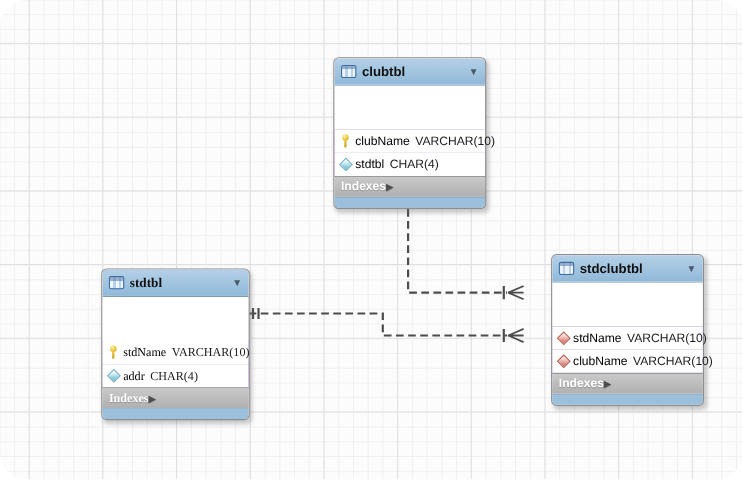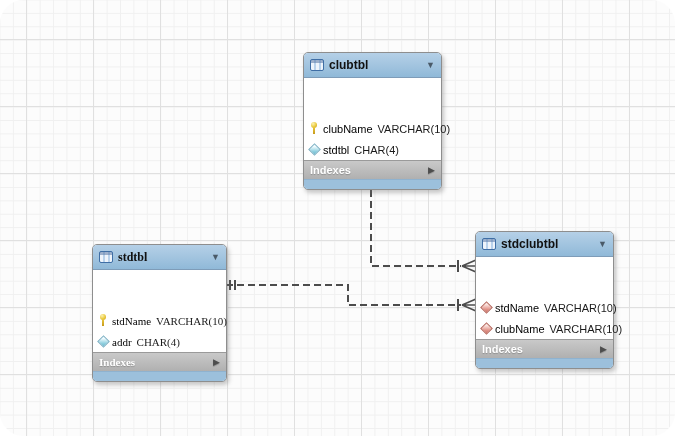--- a/index.html
+++ b/index.html
@@ -42,21 +42,21 @@
     border-radius:50%;background:radial-gradient(circle at 35% 30%,#fcf2b2,#eac93d 55%,#c3961c);}
   .key-icon::after{content:"";position:absolute;left:5px;top:5px;width:2px;height:7px;
     background:linear-gradient(#eac93d,#c79a1d);
     box-shadow:2px 3px 0 -1px #d9b02a,2px 5px 0 -1px #d9b02a;}
   .diamond-blue-icon::before{content:"";position:absolute;left:2px;top:2px;width:7px;height:7px;
     transform:rotate(45deg);border:1px solid #79aec2;
     background:linear-gradient(135deg,#effbfe 20%,#8ecfdf 70%,#6fb9cd);}
   .diamond-red-icon::before{content:"";position:absolute;left:2px;top:2px;width:7px;height:7px;
     transform:rotate(45deg);border:1px solid #b26257;
     background:linear-gradient(135deg,#fbe3de 20%,#e09086 70%,#cc7468);}
-  .tindexes{height:18px;display:flex;align-items:center;justify-content:space-between;
+  .tindexes{height:18px;display:flex;align-items:center;
     padding:0 6px;background:linear-gradient(#c9c9c9,#b0b0b0);border-top:1px solid #9a9a9a;
     color:#fff;font-weight:bold;font-size:11px;text-shadow:0 1px 1px rgba(0,0,0,.22);}
   .iarrow{color:#4d4d4d;font-size:9px;font-weight:normal;}
   .tfoot{height:9px;background:#9cc0dc;border-top:1px solid #8fb2cf;border-radius:0 0 4px 4px;}
 </style>
 </head>
 <body>
 
 <div class="canvas">
 
@@ -118,21 +118,21 @@
           <span class="ctype">CHAR(4)</span>
         </div>
       </div>
     <div class="tindexes">
       <span>Indexes</span>
       <span class="iarrow">▶</span>
     </div>
     <div class="tfoot"></div>
   </div>
 
-  <div class="table" style="left:475px;top:231px;width:137px;">
+  <div class="table" style="left:501px;top:231px;width:137px;">
     <div class="thead">
       <span class="tbl-icon"></span>
       <span class="ttitle">stdclubtbl</span>
       <span class="tdrop">▼</span>
     </div>
     <div class="rows">
         <div class="row">
           <span class="cicon diamond-red-icon"></span>
           <span class="cname">stdName</span>
           <span class="ctype">VARCHAR(10)</span>

